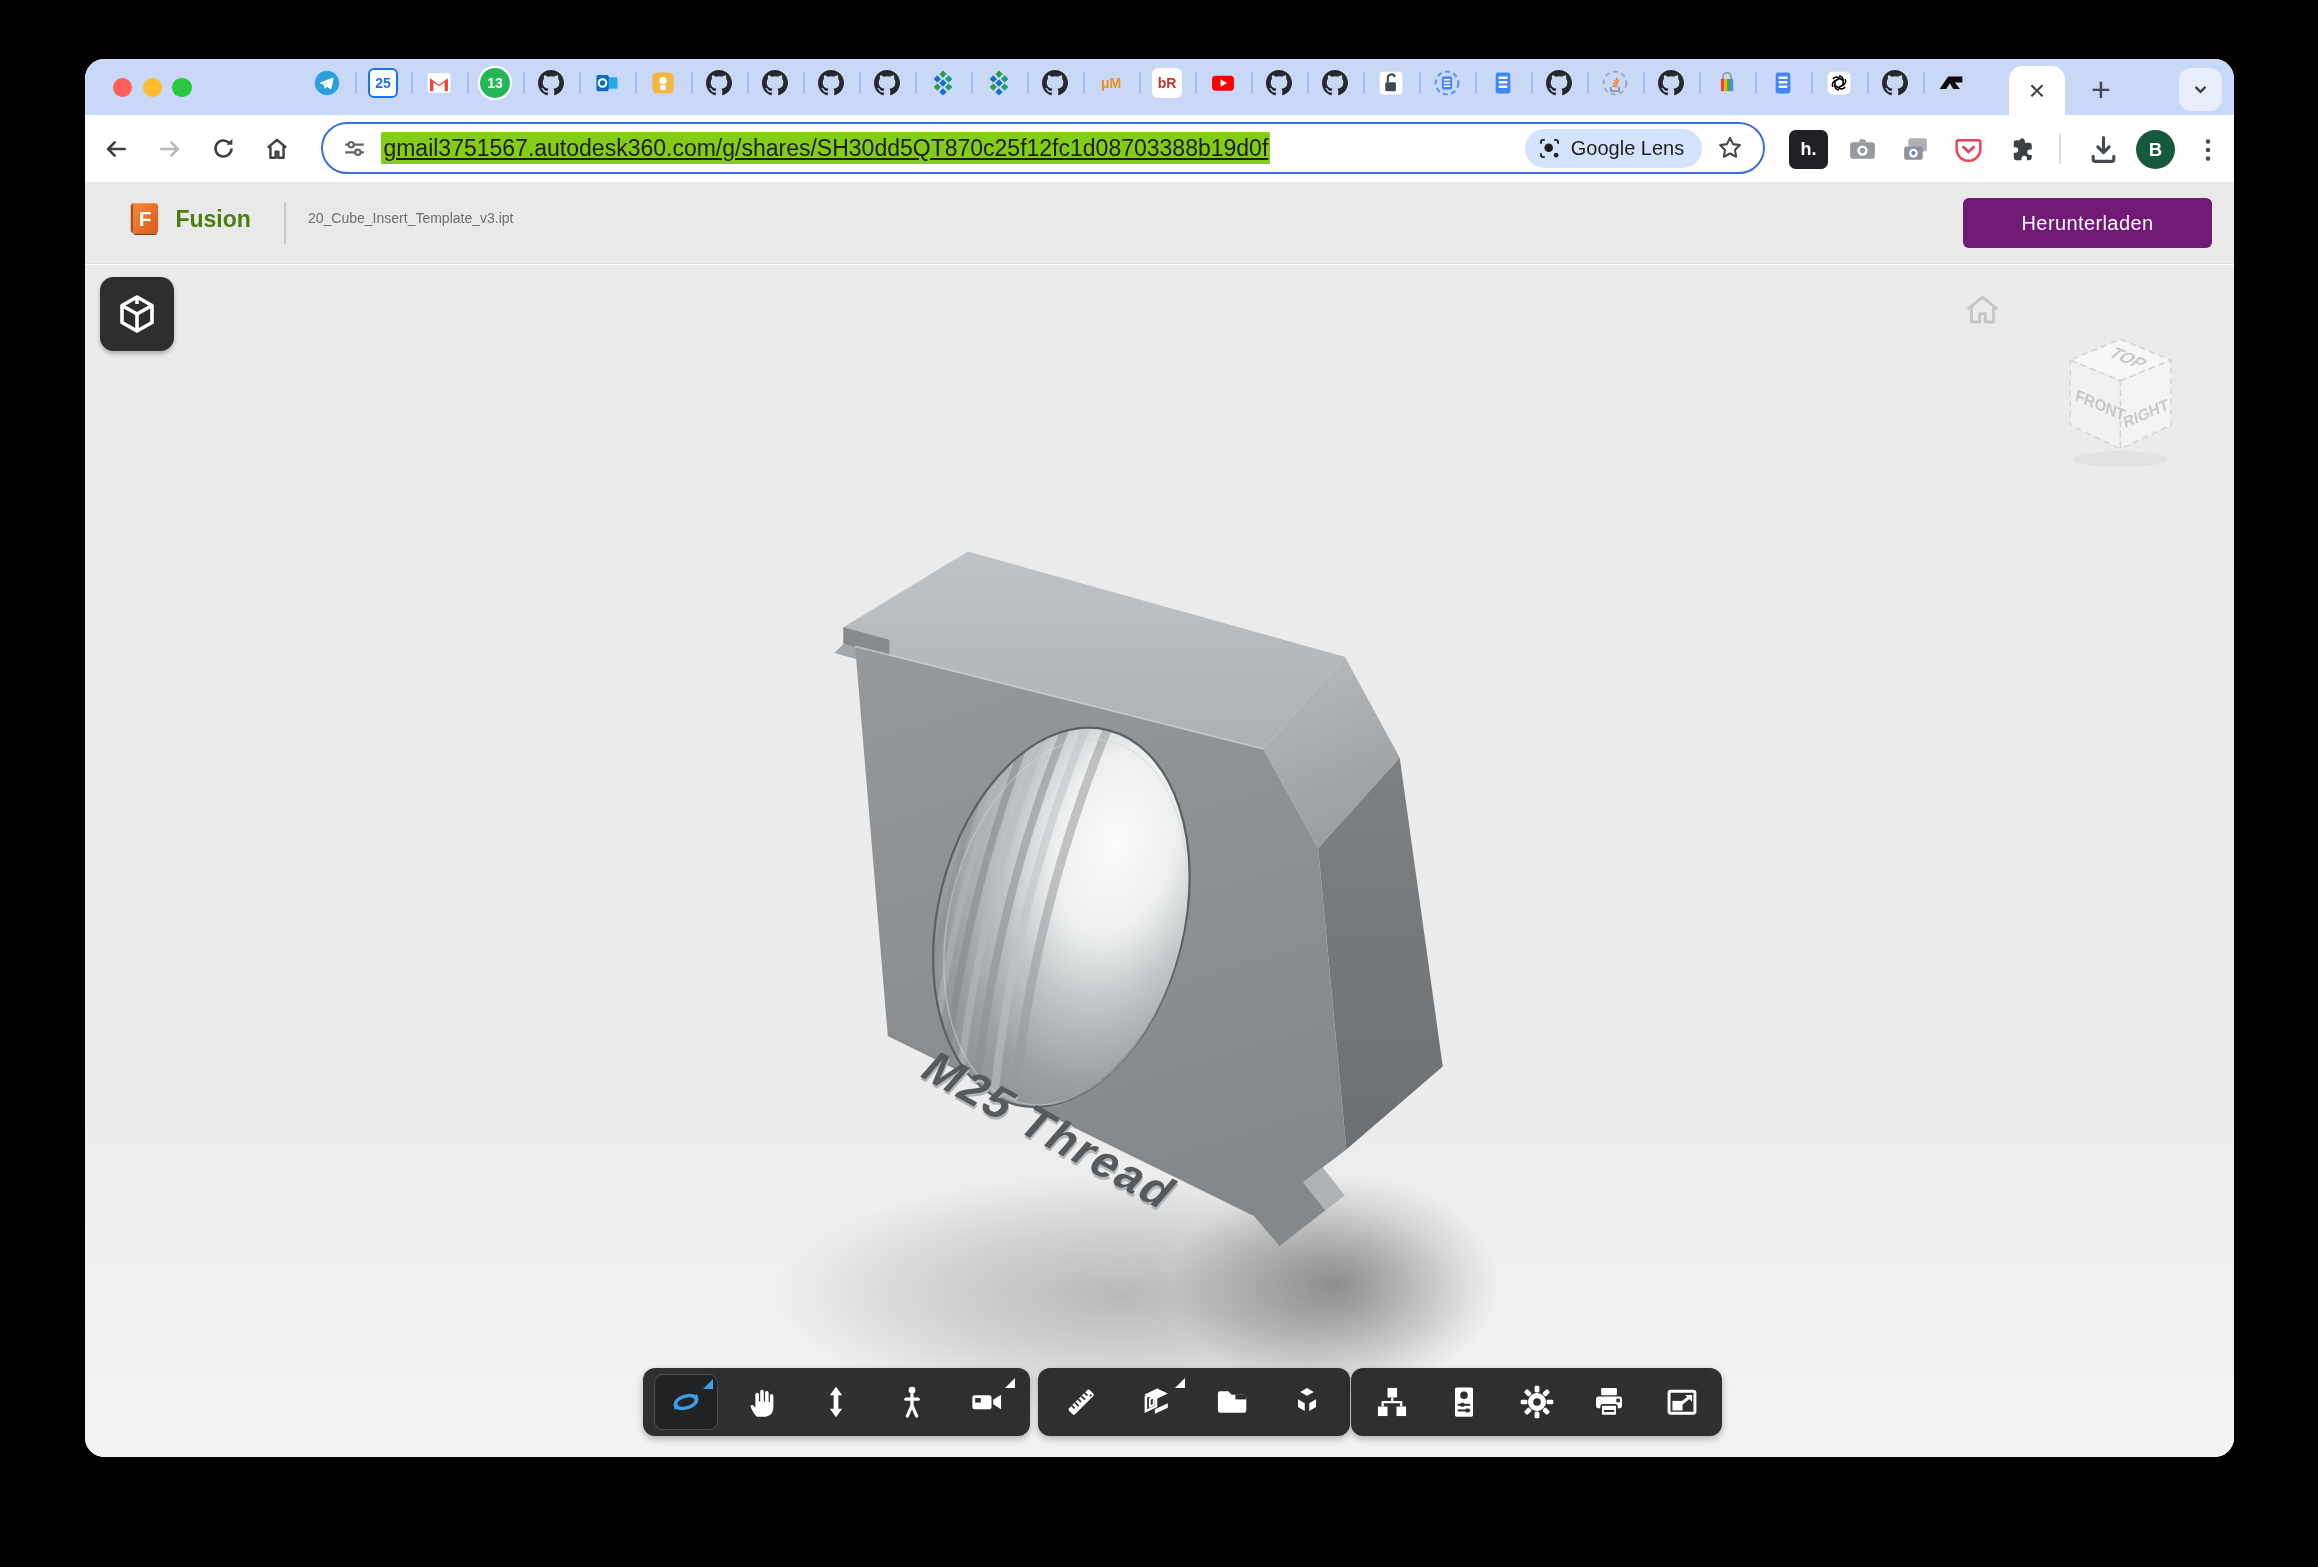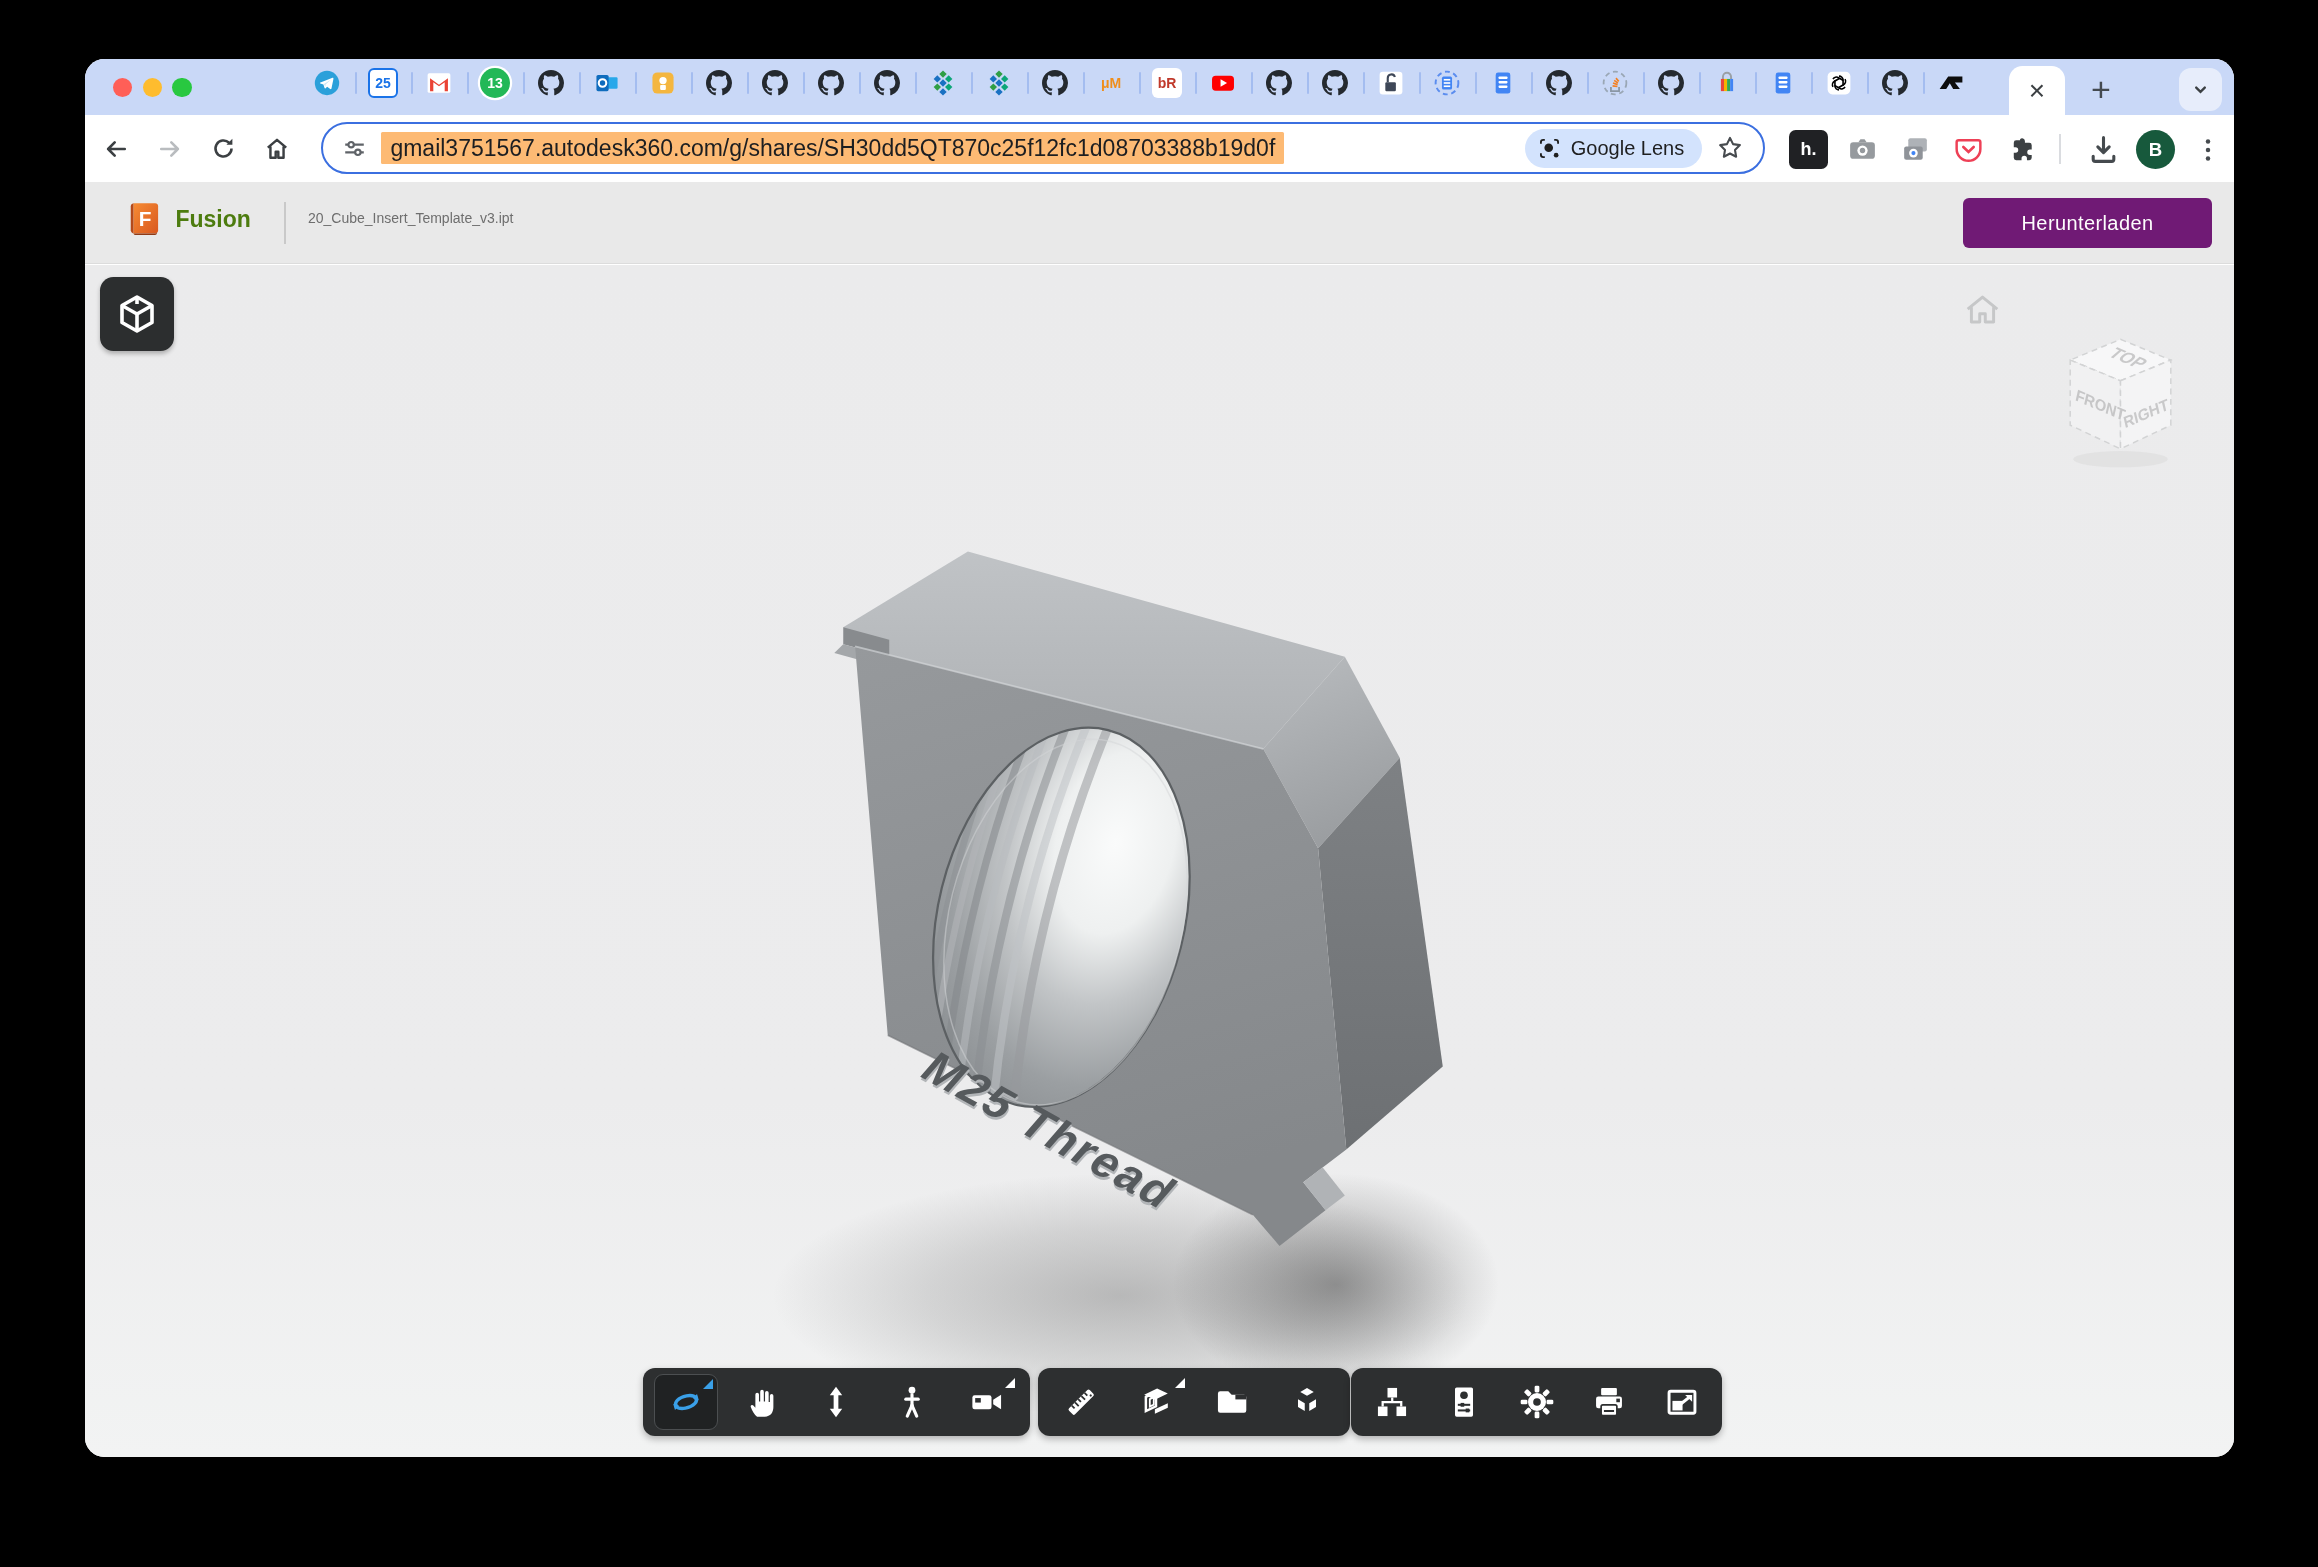--- a/index.html
+++ b/index.html
@@ -36,21 +36,21 @@
           justify-content:center;font-size:34px;color:#444a50;font-weight:300;border-radius:9px;}
   .tab-chevron{position:absolute;left:2094px;top:9px;width:43px;height:43px;border-radius:12px;
                background:rgba(255,255,255,.55);display:flex;align-items:center;justify-content:center;}
 
   
   .navbar{position:absolute;left:0;top:56px;width:100%;height:67px;background:#fff;}
   .nav-ic{position:absolute;top:12.6px;width:42px;height:42px;display:flex;align-items:center;justify-content:center;border-radius:50%;}
   .urlbar{position:absolute;left:236px;top:7.4px;width:1444px;height:52px;background:#fff;border:2.2px solid #3b6fe0;
           border-radius:26px;display:flex;align-items:center;padding:0 13.4px 0 18px;}
   .url-text{font-size:23px;color:#1c1e21;margin-left:13.4px;white-space:nowrap;}
-  .url-sel{background:#fdba74;padding:3px 9px;border-radius:1.5px;}
+  .url-sel{background:#84cc16;padding:3px 2px;border-radius:1.5px;text-decoration:underline;}
   .lens-chip{margin-left:auto;height:39px;background:#d3e3fd;border-radius:20px;display:flex;align-items:center;
              gap:9px;padding:0 18px 0 12px;}
   .lens-chip span{font-size:20px;color:#1f1f1f;}
   .ext{position:absolute;top:15px;width:39px;height:39px;display:flex;align-items:center;justify-content:center;}
   .ext-h{background:#202124;border-radius:6.7px;color:#fff;font-weight:bold;font-size:18px;}
   .nav-divider{position:absolute;left:1974px;top:19.3px;width:2.2px;height:30px;background:#dadce0;}
   .avatar{background:#17593c;border-radius:50%;color:#fff;font-size:18.6px;font-weight:bold;}
 
   
   .appheader{position:absolute;left:0;top:123px;width:100%;height:82px;background:#e9e9e9;border-bottom:1.5px solid #dcdcdc;}

